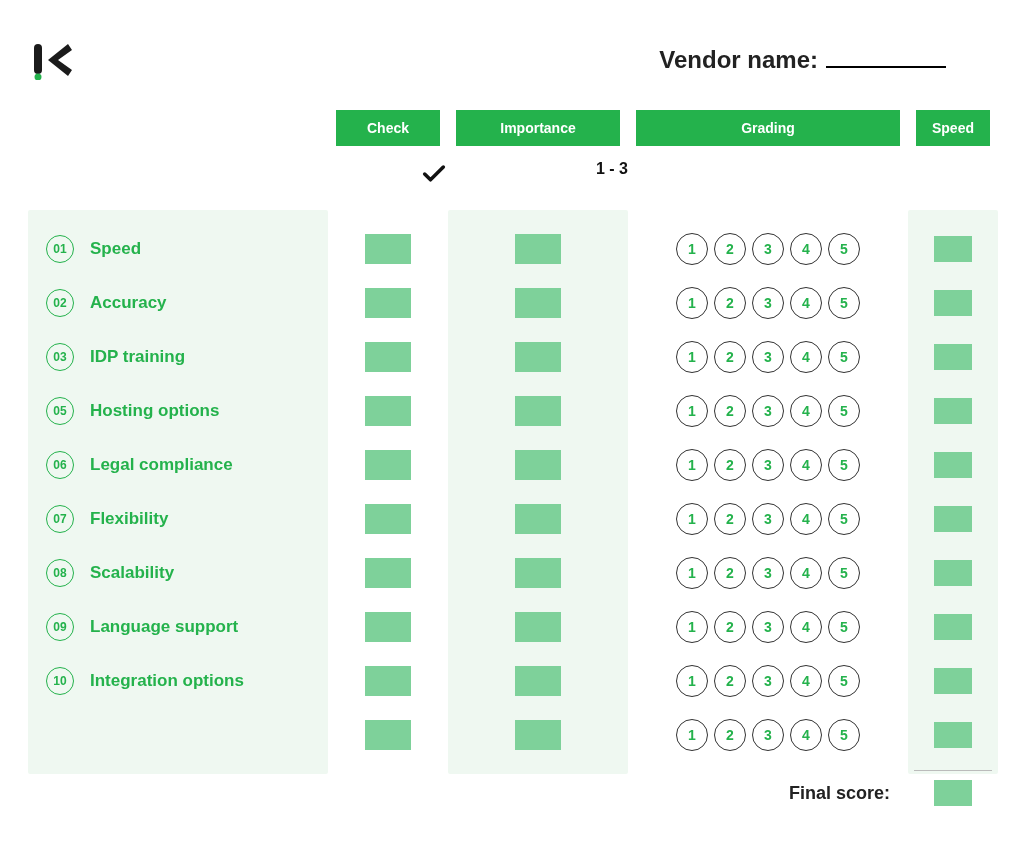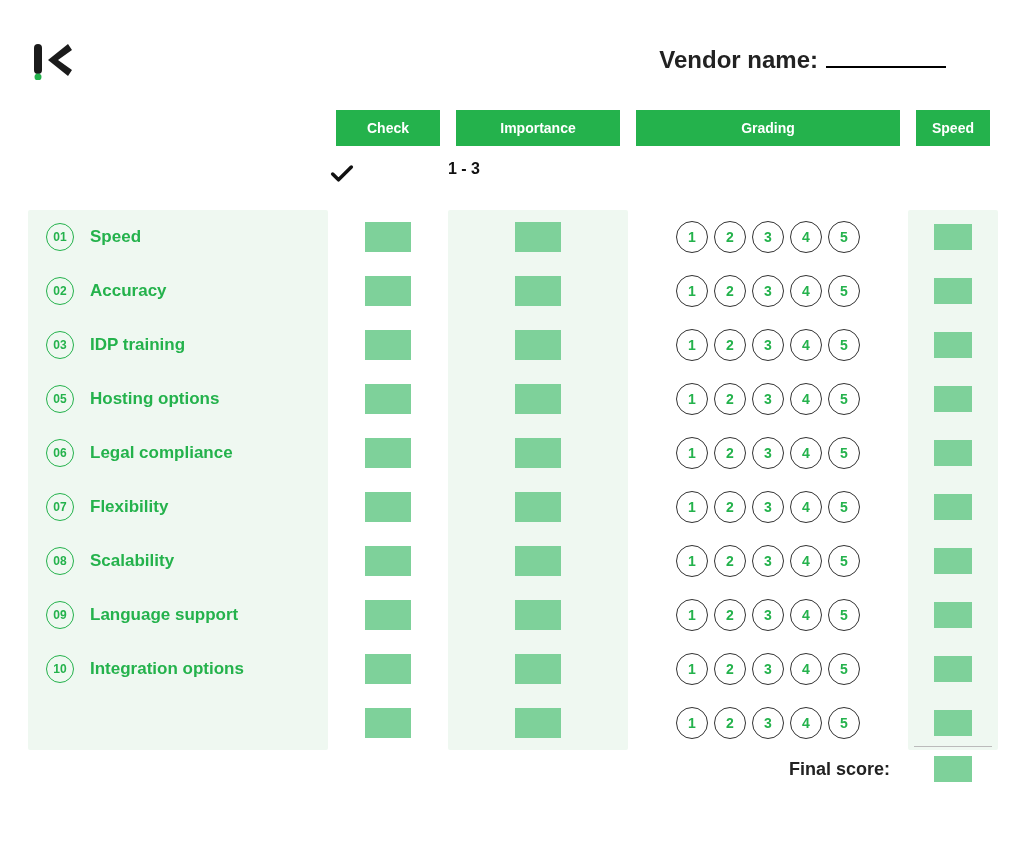--- a/index.html
+++ b/index.html
@@ -42,30 +42,30 @@
     color:#fff;
     font-size:14px;
     font-weight:700;
     text-align:center;
     padding:10px 4px;
     margin:0 8px;
   }
   .sub-head{
     font-size:16px;
     font-weight:600;
-    text-align:left;
+    text-align:right;
     color:#111;
     padding:14px 0 18px 0;
   }
   .sub-head.check-icon svg{width:28px;height:28px;}
 
   .col{
     background:var(--green-bg);
     border-radius:2px;
-    padding:0 8px;
+    padding:12px 8px;
   }
   .col.plain{background:transparent;}
 
   .row-segment{
     height:54px;
     display:flex;
     align-items:center;
     justify-content:center;
   }
   .row-segment.label{justify-content:flex-start;padding-left:10px;gap:16px;}

